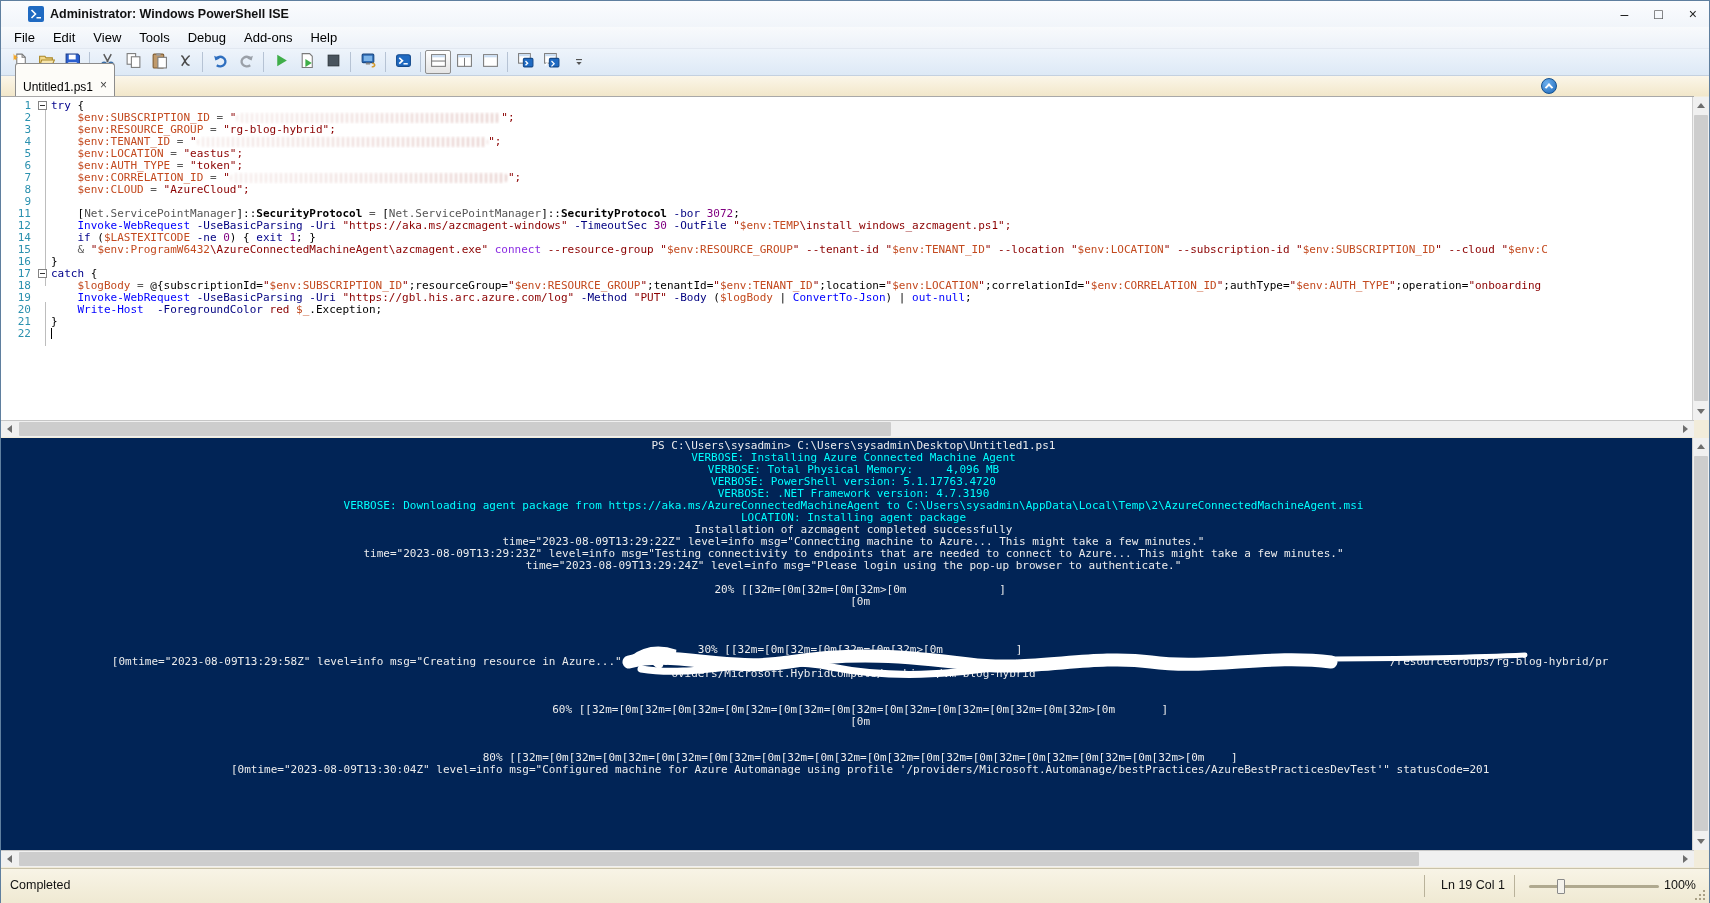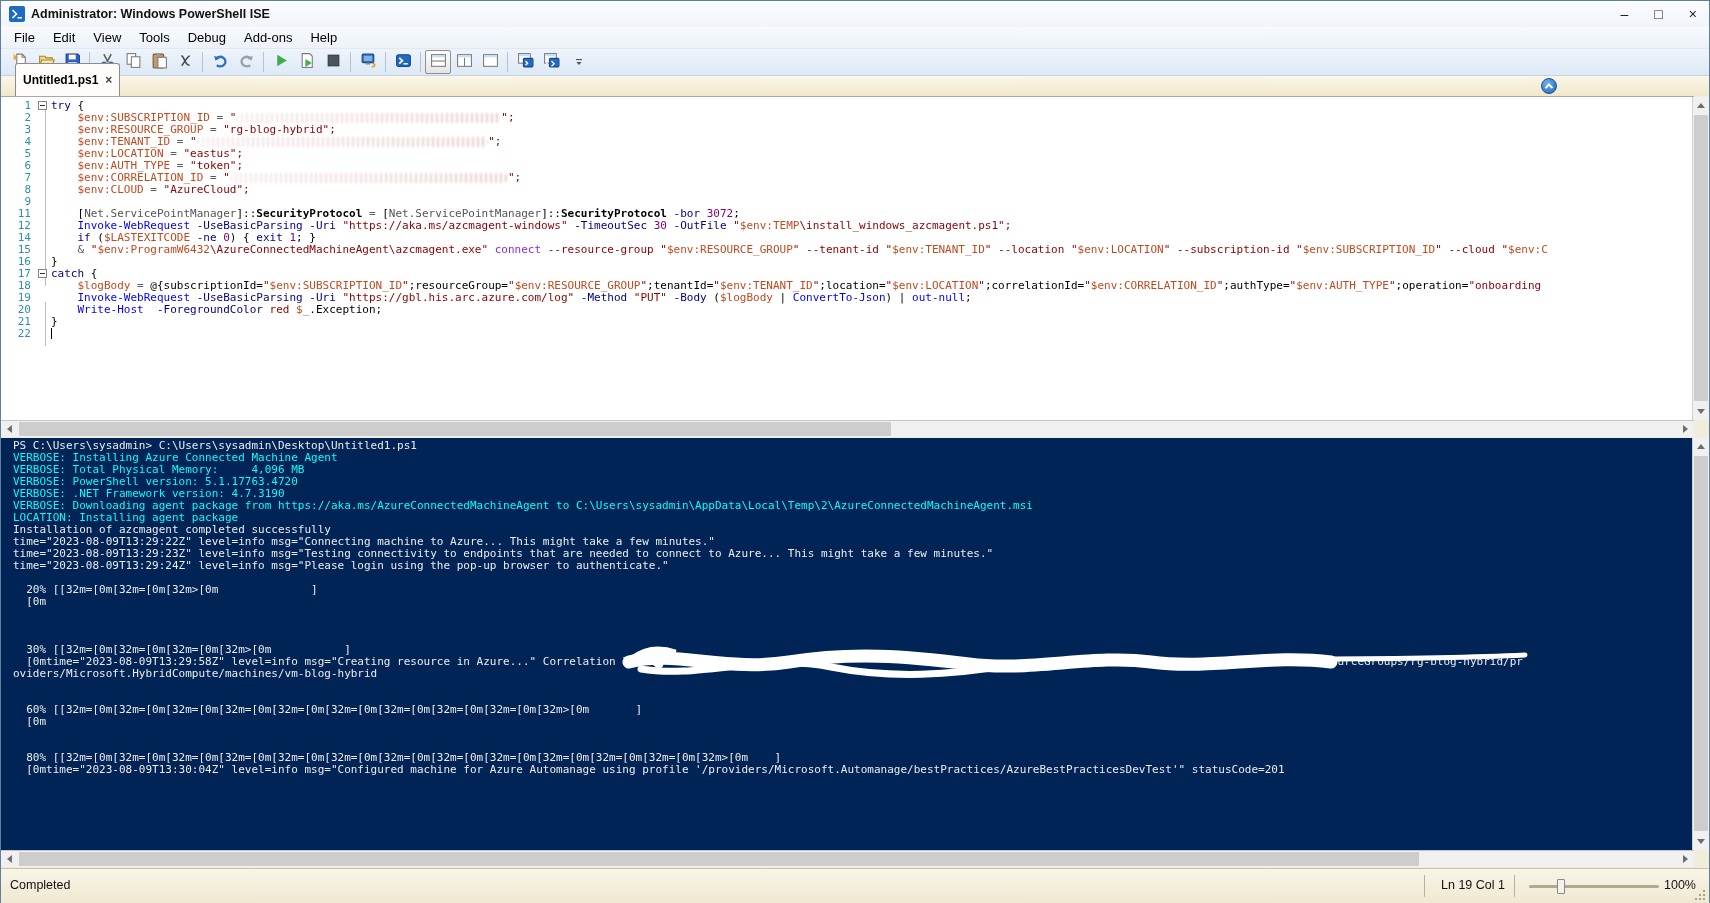--- a/index.html
+++ b/index.html
@@ -1,42 +1,42 @@
 <!DOCTYPE html>
 <html style="--c-console_bg: #012456; --c-verbose_text: #00FFFF; --c-plain_text: #ECECEC; --c-keyword: #00008B; --c-variable: #C34A1F; --c-string: #8B0000; --c-cmdlet: #0000FF; --c-parameter: #000080; --c-number: #800080; --c-argument: #8A2BE2; --c-operator: #5A5A5A; --c-type: #555555; --c-line_number: #2B91AF;"><head>
 <meta charset="utf-8">
 <style>
   * { margin:0; padding:0; box-sizing:border-box; }
   html,body { width:1710px; height:903px; overflow:hidden; }
   body { font-family:"Liberation Sans", sans-serif; background:#efe9d6; }
   #win { position:relative; width:1710px; height:903px; background:#f2ecda; border:1px solid #5f7f9f; }
 
   
-  #titlebar { position:absolute; left:0; top:0; width:100%; height:26px; background:linear-gradient(#fbfcfe,#f1f5fa); display:flex; align-items:center; }
+  #titlebar { position:absolute; left:0; top:0; width:100%; height:26px; background:linear-gradient(#fbfcfe,#f1f5fa); display:flex; align-items:center;padding-left:19px; }
   #titlebar .app-icon { width:16px; height:16px; margin:0 6px 0 8px; }
   #titlebar .title { font-size:12.5px; font-weight:bold; color:#111; }
   .win-controls { position:absolute; right:12px; top:0; height:26px; display:flex; align-items:center; gap:26px; }
   .win-controls span { font-size:14px; color:#222; cursor:default; line-height:26px; }
 
   
   #menubar { position:absolute; left:0; top:26px; width:100%; height:22px; background:linear-gradient(#f8fafc,#edf2f9); display:flex; align-items:center; padding-left:4px; border-bottom:1px solid #e2e8f1; }
   .menu-item { font-size:13px; color:#000; padding:2px 9px; }
 
   
   #toolbar { position:absolute; left:0; top:48px; width:100%; height:27px; background:linear-gradient(#eef4fb,#dde9f6); border-bottom:1px solid #c4d1e0; display:flex; align-items:center; padding-left:6px; }
   .tbtn { width:26px; height:24px; display:flex; align-items:center; justify-content:center; border:1px solid transparent; border-radius:2px; }
   .tbtn.selected { border:1px solid #8f8f8f; background:linear-gradient(#ffffff,#e4e4e4); }
   .tbtn svg { width:17px; height:17px; }
   .tsep { width:1px; height:20px; background:#b6c3d4; margin:0 4px; }
   .tbtn-overflow { margin-left:2px; }
   .tbtn-overflow svg { width:12px; height:12px; }
 
   
   #tabstrip { position:absolute; left:0; top:75px; width:100%; height:20px; background:linear-gradient(#fbf6e9,#f2e7ca); }
-  .tab { position:absolute; left:14px; bottom:0; height:19px; background:#fdfcf8; border:1px solid #8c8c8c; border-bottom:none; border-radius:3px 3px 0 0; display:flex; align-items:center; padding:16px 7px; font-size:12px; color:#000;font-weight:bold; }
+  .tab { position:absolute; left:14px; bottom:0; height:19px; background:#fdfcf8; border:1px solid #8c8c8c; border-bottom:none; border-radius:3px 3px 0 0; display:flex; padding:16px 7px; font-size:12px; color:#000; }
   .tab .tab-close { margin-left:7px; color:#444; font-size:12px; line-height:10px; }
   #pane-toggle { position:absolute; right:152px; top:2px; width:16px; height:16px; border-radius:50%; background:radial-gradient(circle at 35% 30%, #6db0ee, #1d68b9); border:1px solid #14518f; display:flex; align-items:center; justify-content:center; }
   #pane-toggle .chev { width:6px; height:6px; border-left:2px solid #fff; border-top:2px solid #fff; transform:rotate(45deg) translate(1px,1px); }
 
   
   #editor { position:absolute; left:0; top:95px; width:1693px; height:324px; background:#ffffff; overflow:hidden; padding-top:3px; border-top:1px solid #a8a8a8; }
   .ed-line { display:flex; height:12px; line-height:12px; font-family:"DejaVu Sans Mono","Liberation Mono",monospace; font-size:11px; white-space:pre; }
   .ln { width:34px; text-align:right; padding-right:4px; color:var(--c-line_number); flex:none; }
   .fold { width:16px; flex:none; position:relative; }
   .fbox { position:absolute; left:3px; top:1px; width:9px; height:9px; border:1px solid #848484; background:#fff; }
@@ -68,21 +68,21 @@
   .tri-r { width:0;height:0;border-top:4px solid transparent;border-bottom:4px solid transparent;border-left:5px solid #6e6e6e; }
   .tri-u { width:0;height:0;border-left:4px solid transparent;border-right:4px solid transparent;border-bottom:5px solid #6e6e6e; }
   .tri-d { width:0;height:0;border-left:4px solid transparent;border-right:4px solid transparent;border-top:5px solid #6e6e6e; }
   .hthumb { position:absolute; top:1px; height:14px; background:#cdcdcd; border-radius:1px; }
   .vscroll { position:absolute; right:0; width:17px; background:#f0f0f0; border-left:1px solid #d0d0d0; }
   .vscroll .arr { position:absolute; left:0; width:16px; height:17px; display:flex; align-items:center; justify-content:center; }
   .vscroll .arr-u { top:0; } .vscroll .arr-d { bottom:0; }
   .vthumb { position:absolute; left:1px; width:14px; background:#cdcdcd; border-radius:1px; }
 
   
-  #console { position:absolute; left:0; top:437px; width:1693px; height:412px; background:var(--c-console_bg); overflow:hidden; padding:2px 0 0 12px; }
+  #console { position:absolute; left:0; top:437px; width:1693px; height:412px; background:var(--c-console_bg); overflow:hidden; padding:2px 0 0 12px;text-align:center; }
   .c-line { height:12px; line-height:12px; font-family:"DejaVu Sans Mono","Liberation Mono",monospace; font-size:11px; white-space:pre; overflow:hidden; }
   .cl-v { color:var(--c-verbose_text); }
   .cl-p { color:var(--c-plain_text); }
   .scribble-svg { position:absolute; left:0; top:0; pointer-events:none; }
 
   
   #statusbar { position:absolute; left:0; top:867px; width:100%; height:36px; background:linear-gradient(#f8f4e6,#efe9d2); border-top:1px solid #c9c2aa; }
   #statusbar .status { position:absolute; left:9px; top:9px; font-size:12.5px; color:#111; }
   .sb-sep { position:absolute; top:6px; width:1px; height:22px; background:#b9b29a; }
   #linecol { position:absolute; left:1440px; top:9px; font-size:12.5px; color:#111; }

